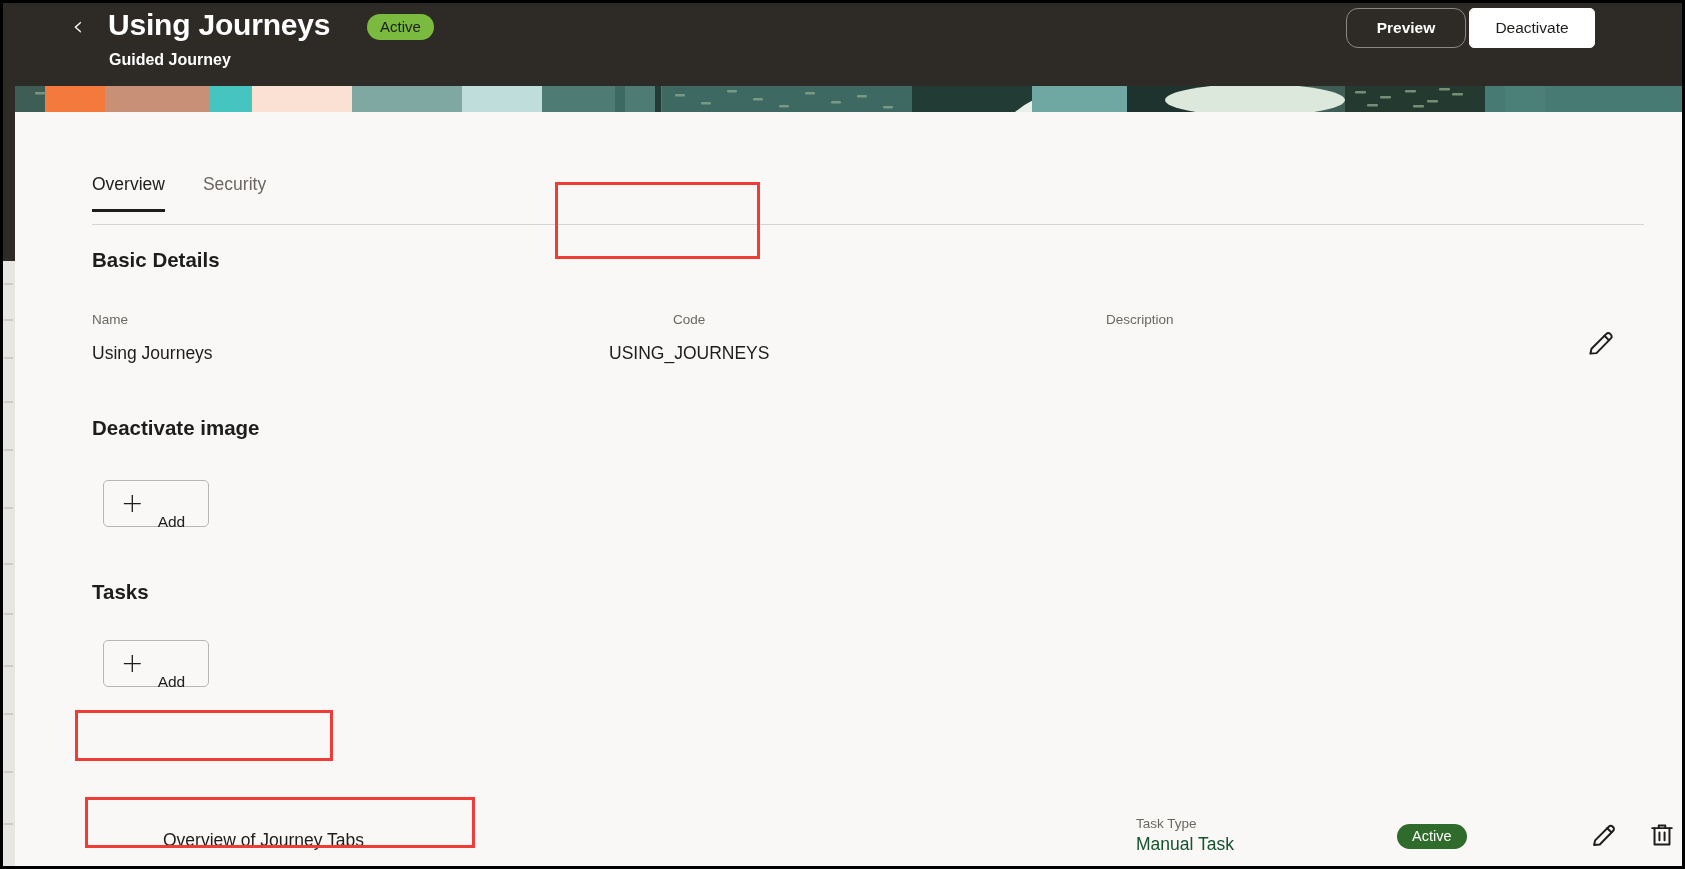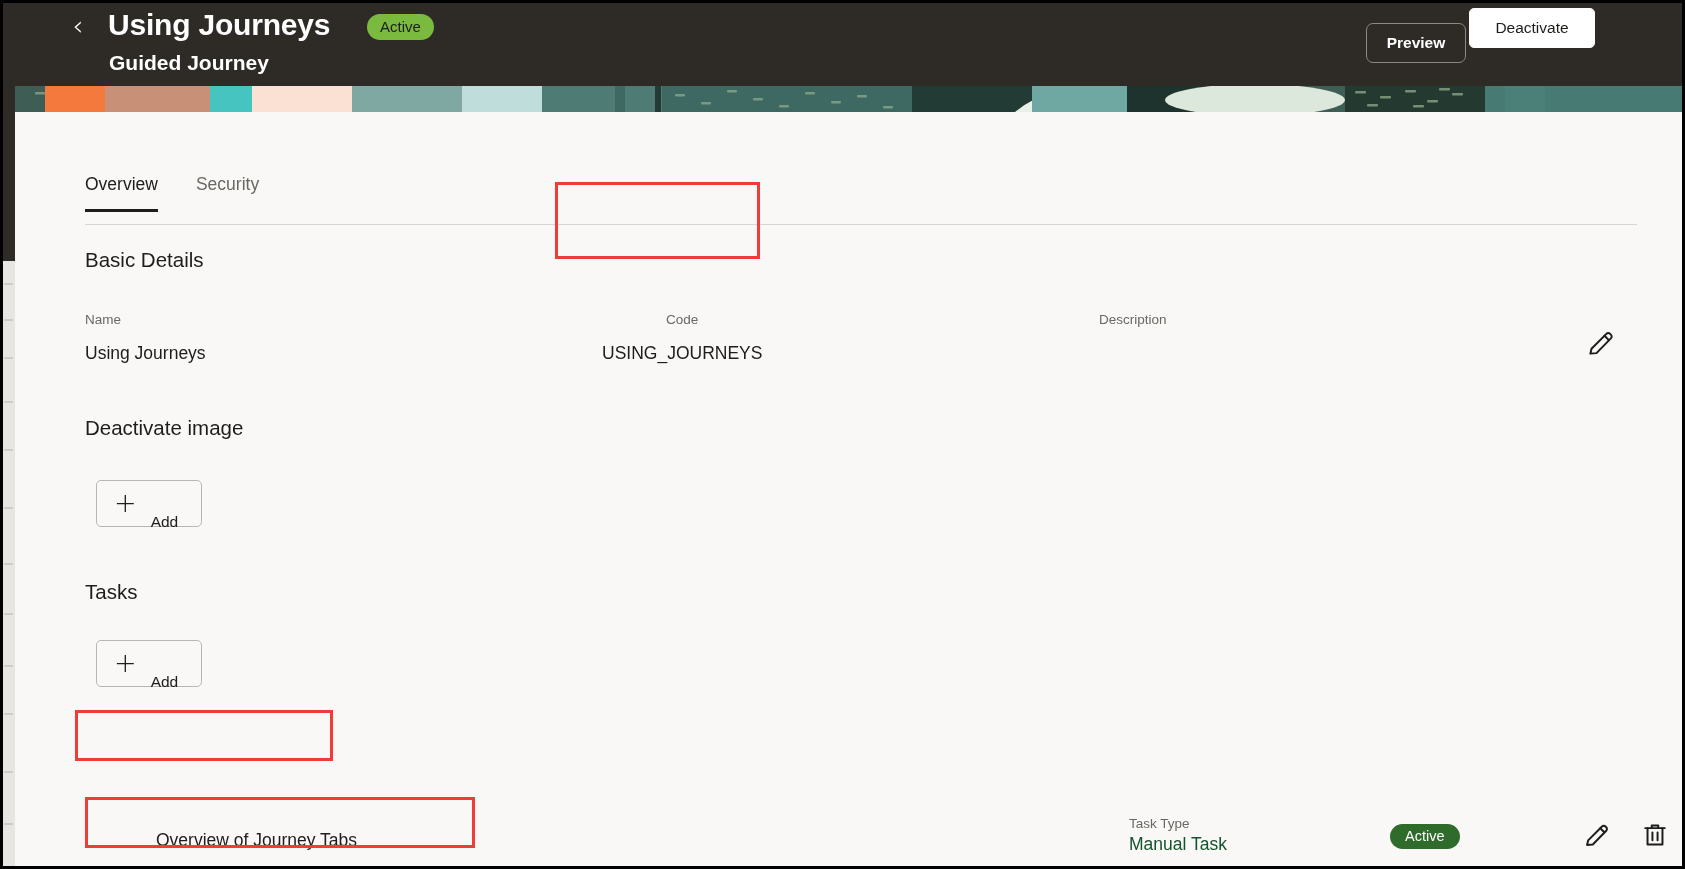--- a/index.html
+++ b/index.html
@@ -59,31 +59,31 @@
     color: #1d1d1b;
     font-size: 15px;
     border-radius: 13px;
     padding: 4px 13px 5px 13px;
     white-space: nowrap;
   }
   #page-subtitle {
     position: absolute;
     left: 106px; top: 48px;
     color: #ffffff;
-    font-size: 21px;
+    font-size: 16px;
     font-weight: bold;
     white-space: nowrap;
   }
   #preview-btn {
     position: absolute;
-    right: 216px; top: 20px;
-    width: 100px; height: 40px;
+    right: 216px; top: 5px;
+    width: 120px; height: 40px;
     background: transparent;
     border: 1px solid #8d8884;
-    border-radius: 7px;
+    border-radius: 12px;
     color: #ffffff;
     font-size: 15.5px;
     font-weight: bold;
     font-family: "Liberation Sans", sans-serif;
     cursor: pointer;
   }
   #deactivate-btn {
     position: absolute;
     right: 87px; top: 5px;
     width: 126px; height: 40px;
@@ -125,21 +125,21 @@
   #left-rail-light .tick {
     position: absolute;
     left: 1px;
     width: 9px; height: 2px;
     background: #cfccc7;
   }
 
   
   #content {
     position: absolute;
-    left: 23px; top: 109px;
+    left: 30px; top: 109px;
     width: 1383px;
     height: 757px;
     background: #f9f8f6;
   }
 
   
   #tabs {
     position: absolute;
     left: 59px; top: 62px;
     display: flex;
@@ -163,21 +163,21 @@
     left: 59px; top: 112px;
     width: 1552px;
     height: 1px;
     background: #d8d5d0;
   }
 
   .section-title {
     position: absolute;
     left: 59px;
     font-size: 20.5px;
-    font-weight: normal;
+    font-weight: bold;
     color: #1d1d1b;
     white-space: nowrap;
   }
   #title-basic-details { top: 136px; }
   #title-background    { top: 304px; }
   #title-tasks         { top: 468px; }
 
   
   .field {
     position: absolute;

